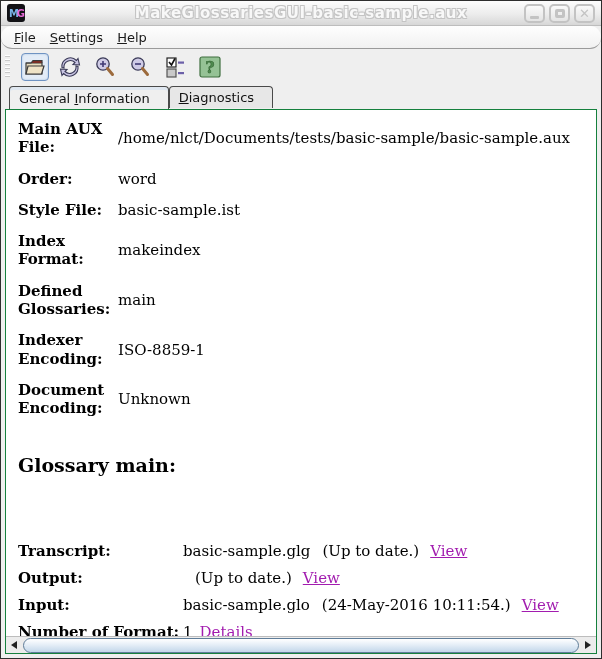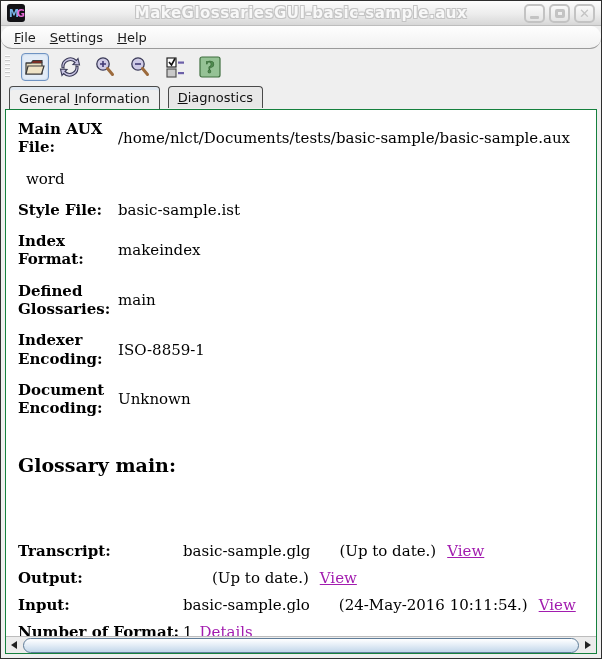--- a/index.html
+++ b/index.html
@@ -78,22 +78,22 @@
   .tb-btn svg { display:block; }
 
   
   .tabrow {
     height:24px; flex:0 0 24px; background:#efefef;
     display:flex; align-items:flex-end; padding-left:8px; position:relative;
   }
   .tab {
     font-size:13px; color:#111; background:#e7e7e7;
     border:1px solid #4a4a4a; border-bottom:none;
-    border-radius:4px 4px 0 0; padding:3px 9px 3px 9px;
-    margin-right:8px; position:relative; cursor:default;
+    border-radius:4px 4px 0 0; padding:3px 18px 3px 9px;
+    margin-right:0; position:relative; cursor:default;
   }
   .tab .mn { text-decoration:underline; }
   .tab.selected {
     background:#efefef; padding-top:4px; z-index:3; margin-bottom:-1px;
     box-shadow:inset 0 3px 0 #dfe7f0;
   }
   .tab.unselected { margin-bottom:0; }
 
   
   .frame-pad {
@@ -113,21 +113,21 @@
   .field-row { display:flex; align-items:center; margin-bottom:13px; }
   .field-label { width:92px; flex:0 0 92px; font-weight:bold; line-height:1.22; }
   .field-value { margin-left:8px; line-height:1.22; white-space:nowrap; }
 
   .glossary-heading { font-size:19px; font-weight:bold; margin-top:36px; }
 
   .gl-table { margin-top:66px; }
   .gl-row { display:flex; align-items:center; margin-bottom:9px; white-space:nowrap; }
   .gl-label { width:165px; flex:0 0 165px; font-weight:bold; }
   .gl-file { }
-  .gl-status { margin-left:29px; }
+  .gl-status { margin-left:12px; }
   .link { color:#a21caf; text-decoration:underline; margin-left:11px; cursor:pointer; }
   .gl-count { }
   .gl-count + .link { margin-left:7px; }
 
   
   .hscroll {
     flex:0 0 17px; height:17px; background:#ececec; border-top:1px solid #bdbdbd;
     display:flex; align-items:center;
   }
   .hs-arrow {
@@ -236,20 +236,21 @@
 
   <div class="frame-pad">
     <div class="scrollpane">
       <div class="viewport">
 
         <div class="field-row">
           <div class="field-label">Main AUX File:</div>
           <div class="field-value">/home/nlct/Documents/tests/basic-sample/basic-sample.aux</div>
         </div>
         <div class="field-row">
+          <div class="field-label">Order:</div>
           <div class="field-value">word</div>
         </div>
         <div class="field-row">
           <div class="field-label">Style File:</div>
           <div class="field-value">basic-sample.ist</div>
         </div>
         <div class="field-row">
           <div class="field-label">Index Format:</div>
           <div class="field-value">makeindex</div>
         </div>

